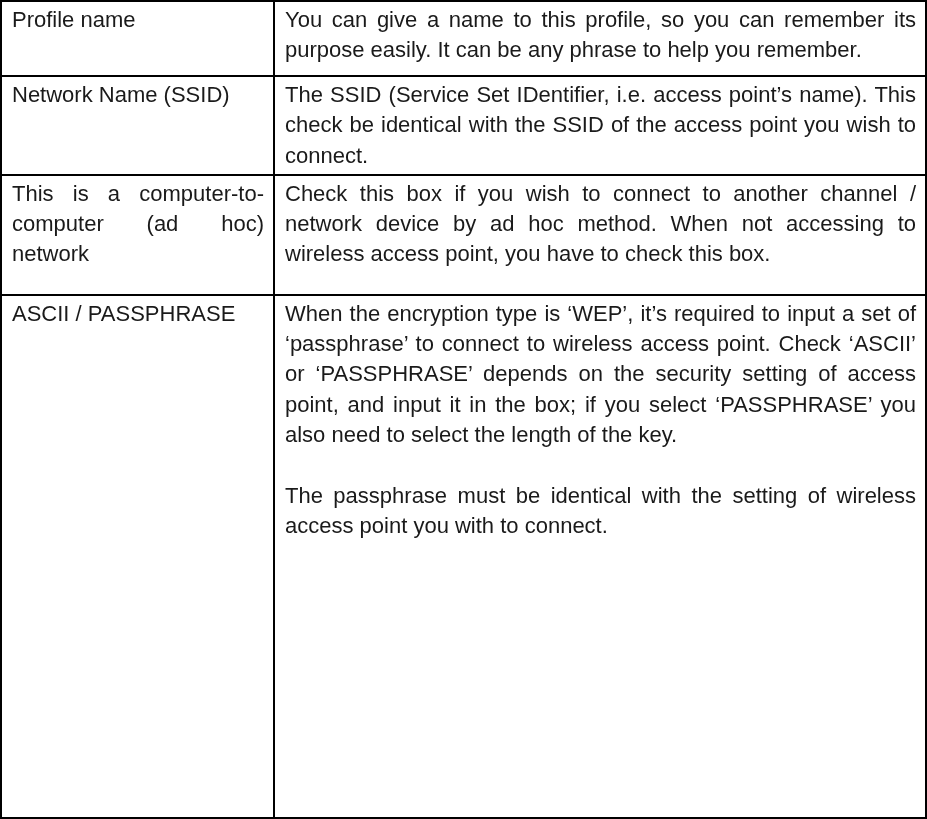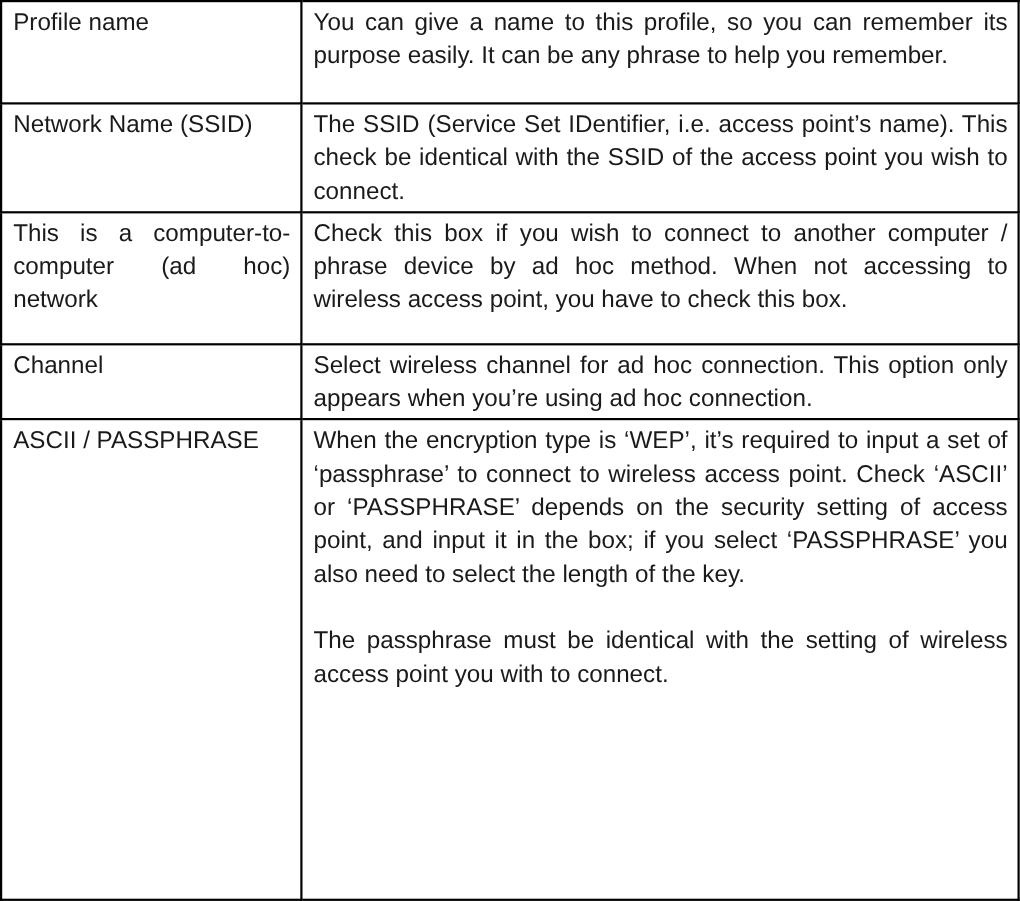--- a/index.html
+++ b/index.html
@@ -24,21 +24,21 @@
   }
   table.doc-table td {
     border: 2px solid #000000;
     vertical-align: top;
     padding: 3px 9px 3px 10px;
     text-align: justify;
     overflow: hidden;
   }
   td.term-cell  { width: 252px; }  
   td.desc-cell  { }
-  tr.r1 { height: 93px; }
+  tr.r1 { height: 75px; }
   tr.r2 { height: 91px; }
   tr.r3 { height: 120px; }
   tr.r4 { height: 60px; }
   tr.r5 { height: 91px; }
   tr.r6 { height: 91px; }
   
   p {
     margin: 0;
   }
   p + p {
@@ -64,29 +64,21 @@
       </td>
       <td class="desc-cell">
         <p>The SSID (Service Set IDentifier, i.e. access point’s name). This check be identical with the SSID of the access point you wish to connect.</p>
       </td>
     </tr>
     <tr class="r3">
       <td class="term-cell">
         <p>This is a computer-to-computer (ad hoc) network</p>
       </td>
       <td class="desc-cell">
-        <p>Check this box if you wish to connect to another computer / phrase device by ad hoc method. When not accessing to wireless access point, you have to check this box.</p>
-      </td>
-    </tr>
-    <tr class="r4">
-      <td class="term-cell">
-        <p>Channel</p>
-      </td>
-      <td class="desc-cell">
-        <p>Select wireless channel for ad hoc connection. This option only appears when you’re using ad hoc connection.</p>
+        <p>Check this box if you wish to connect to another channel / network device by ad hoc method. When not accessing to wireless access point, you have to check this box.</p>
       </td>
     </tr>
     <tr class="r7">
       <td class="term-cell">
         <p>ASCII / PASSPHRASE</p>
       </td>
       <td class="desc-cell">
         <p>When the encryption type is ‘WEP’, it’s required to input a set of ‘passphrase’ to connect to wireless access point. Check ‘ASCII’ or ‘PASSPHRASE’ depends on the security setting of access point, and input it in the box; if you select ‘PASSPHRASE’ you also need to select the length of the key.</p>
         <p>The passphrase must be identical with the setting of wireless access point you with to connect.</p>
       </td>

